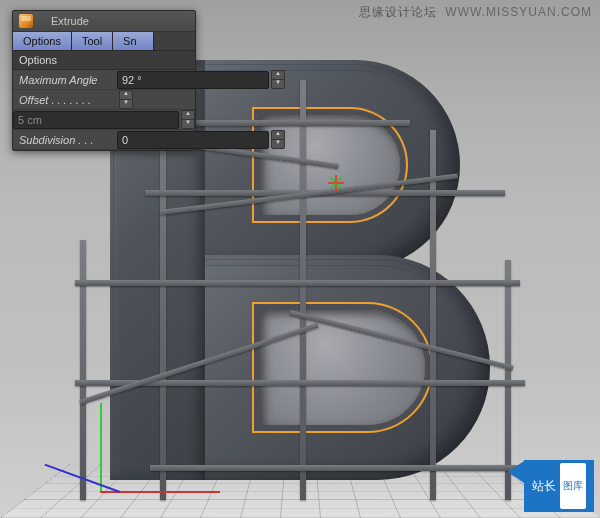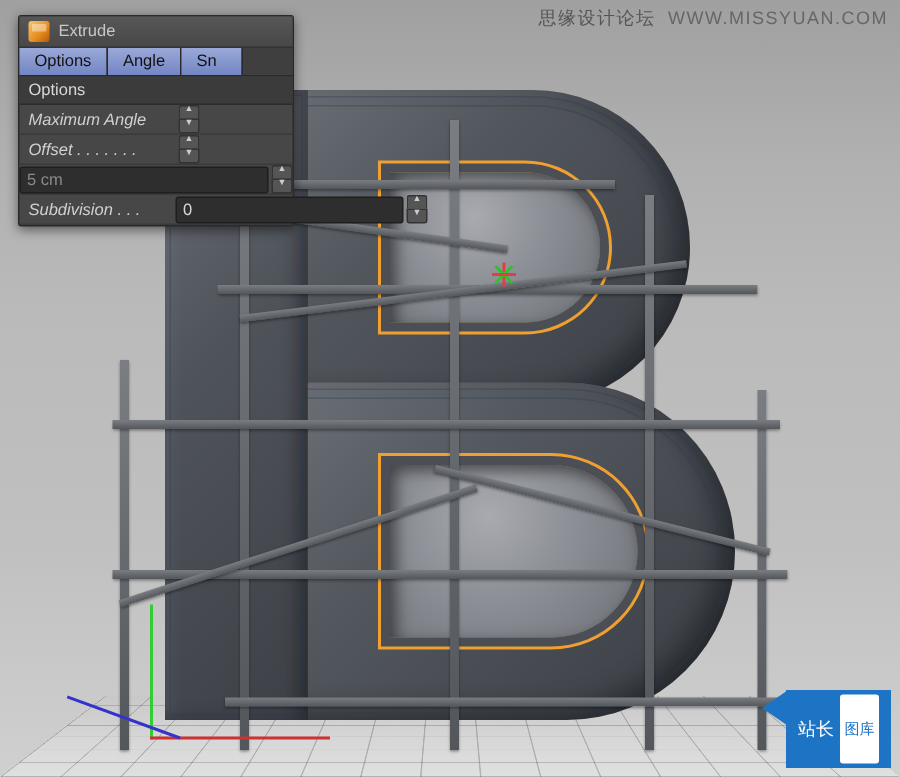--- a/index.html
+++ b/index.html
@@ -156,21 +156,21 @@
     background: #474747;
     border: 1px solid #2a2a2a;
     border-radius: 2px;
     font-size: 11px;
     color: #c8c8c8;
     box-shadow: 0 2px 8px rgba(0,0,0,0.5);
   }
   .panel-title {
     display:flex;
     align-items:center;
-    gap:6px;
+    gap:18px;
     padding: 3px 6px;
     background: linear-gradient(#565656,#484848);
     border-bottom:1px solid #333;
   }
   .panel-title .ico {
     width:14px;height:14px;
     background: linear-gradient(135deg,#f6c770 0%, #e68a1e 60%, #b05a0a 100%);
     border-radius:2px;
     position:relative;
   }
@@ -334,28 +334,29 @@
     </div>
 </div>
 
 <div class="panel">
   <div class="panel-title">
     <span class="ico"></span>
     <span>Extrude</span>
   </div>
   <div class="tabs">
     <div class="tab">Options</div>
-    <div class="tab">Angle</div>
+    <div class="tab">Tool</div>
     <div class="tab">Sn</div>
   </div>
   <div class="section-head">Options</div>
 
   <div class="prop-row">
     <div class="prop-label enabled">Maximum Angle</div>
     <div class="prop-value">
+      <input class="prop-input" value="92 °" style="">
       <div class="spin">
         <div class="spin-btn">▲</div>
         <div class="spin-btn">▼</div>
       </div>
     </div>
   </div>
 
   <div class="prop-row">
     <div class="prop-label enabled">Offset . . . . . . .</div>
     <div class="prop-value">

